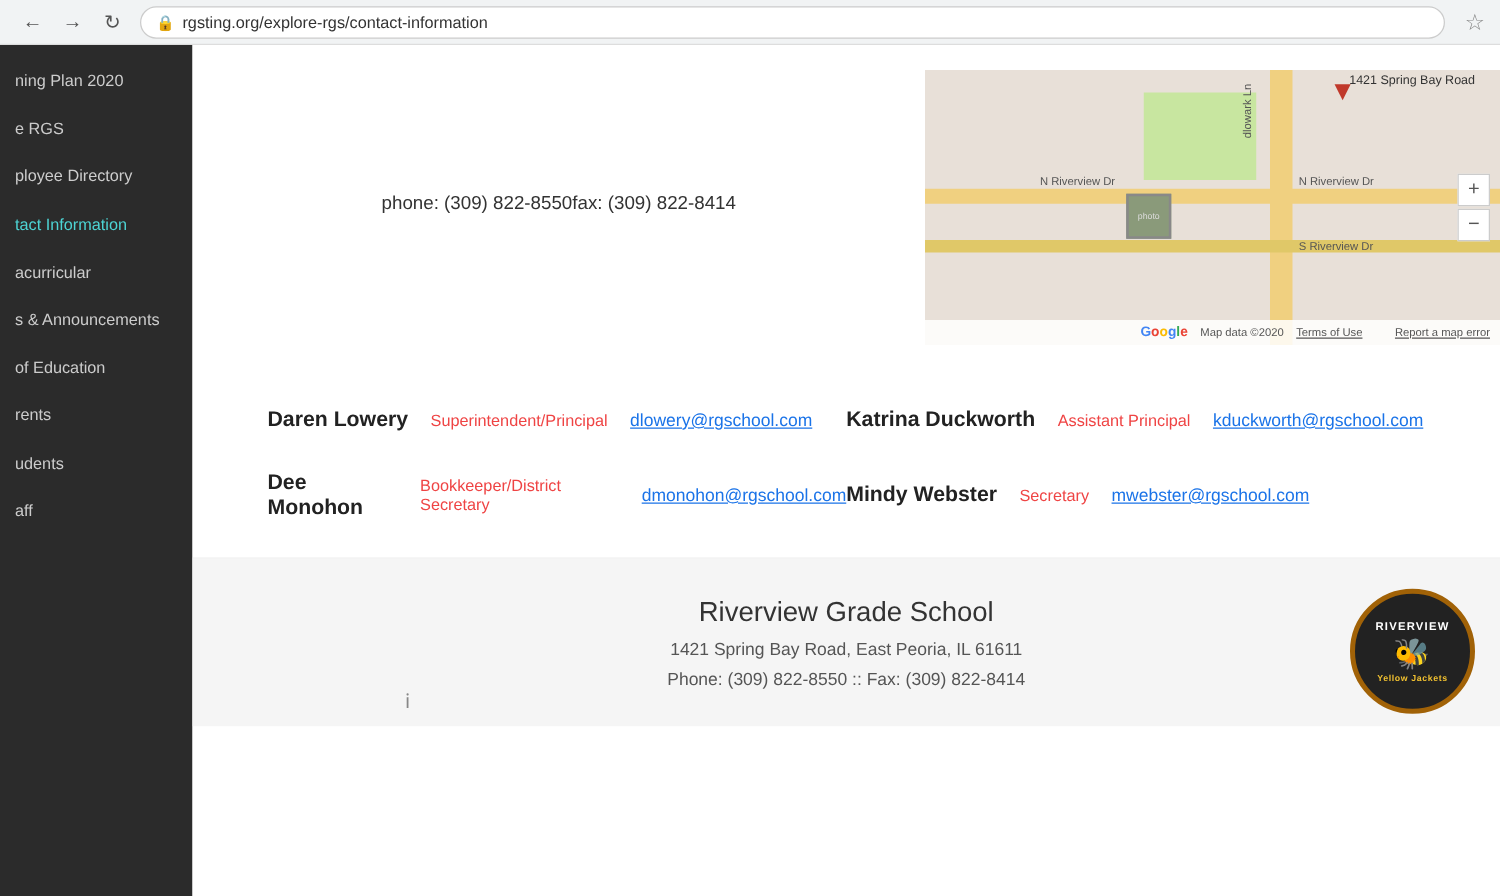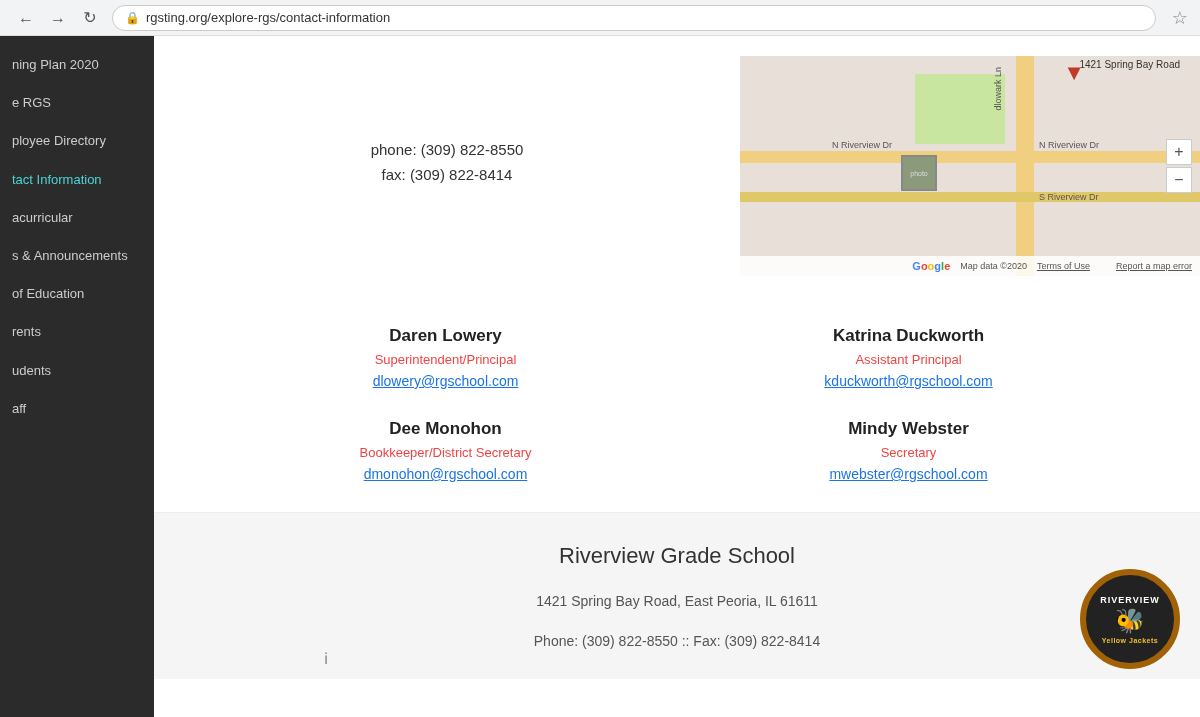--- a/index.html
+++ b/index.html
@@ -61,21 +61,21 @@
     }
 
     
     .top-section {
       display: flex;
       padding: 20px 0;
     }
     .contact-info-left {
       flex: 1;
       display: flex;
-      flex-direction: column;
+      flex-direction: row;
       align-items: center;
       justify-content: center;
       padding: 20px;
     }
     .contact-info-left p {
       font-size: 15px;
       color: #333;
       margin-bottom: 8px;
     }
     .map-container {
@@ -217,23 +217,23 @@
     
     .staff-grid {
       display: grid;
       grid-template-columns: 1fr 1fr;
       padding: 30px 60px;
       gap: 30px 0;
       border-bottom: 1px solid #eee;
     }
     .staff-card {
       display: flex;
-      flex-direction: column;
-      align-items: center;
-      gap: 6px;
+      flex-direction: row;
+      align-items: center;
+      gap: 18px;
     }
     .staff-name {
       font-size: 17px;
       font-weight: bold;
       color: #222;
     }
     .staff-title {
       font-size: 13px;
       color: #ef4444;
     }
@@ -251,21 +251,21 @@
       display: flex;
       align-items: center;
       position: relative;
       min-height: 120px;
     }
     .footer-text {
       flex: 1;
       display: flex;
       flex-direction: column;
       align-items: center;
-      gap: 24px;
+      gap: 8px;
     }
     .footer-school-name {
       font-size: 22px;
       color: #333;
       font-weight: normal;
     }
     .footer-address {
       font-size: 14px;
       color: #555;
     }
@@ -275,21 +275,21 @@
     }
     
     .logo-circle {
       position: absolute;
       right: 20px;
       bottom: 10px;
       width: 100px;
       height: 100px;
       border-radius: 50%;
       background: #222;
-      border: 6px solid #a16207;
+      border: 4px solid #a16207;
       display: flex;
       flex-direction: column;
       align-items: center;
       justify-content: center;
       overflow: hidden;
     }
     .logo-circle .logo-text-top {
       font-size: 9px;
       color: #fff;
       font-weight: bold;

